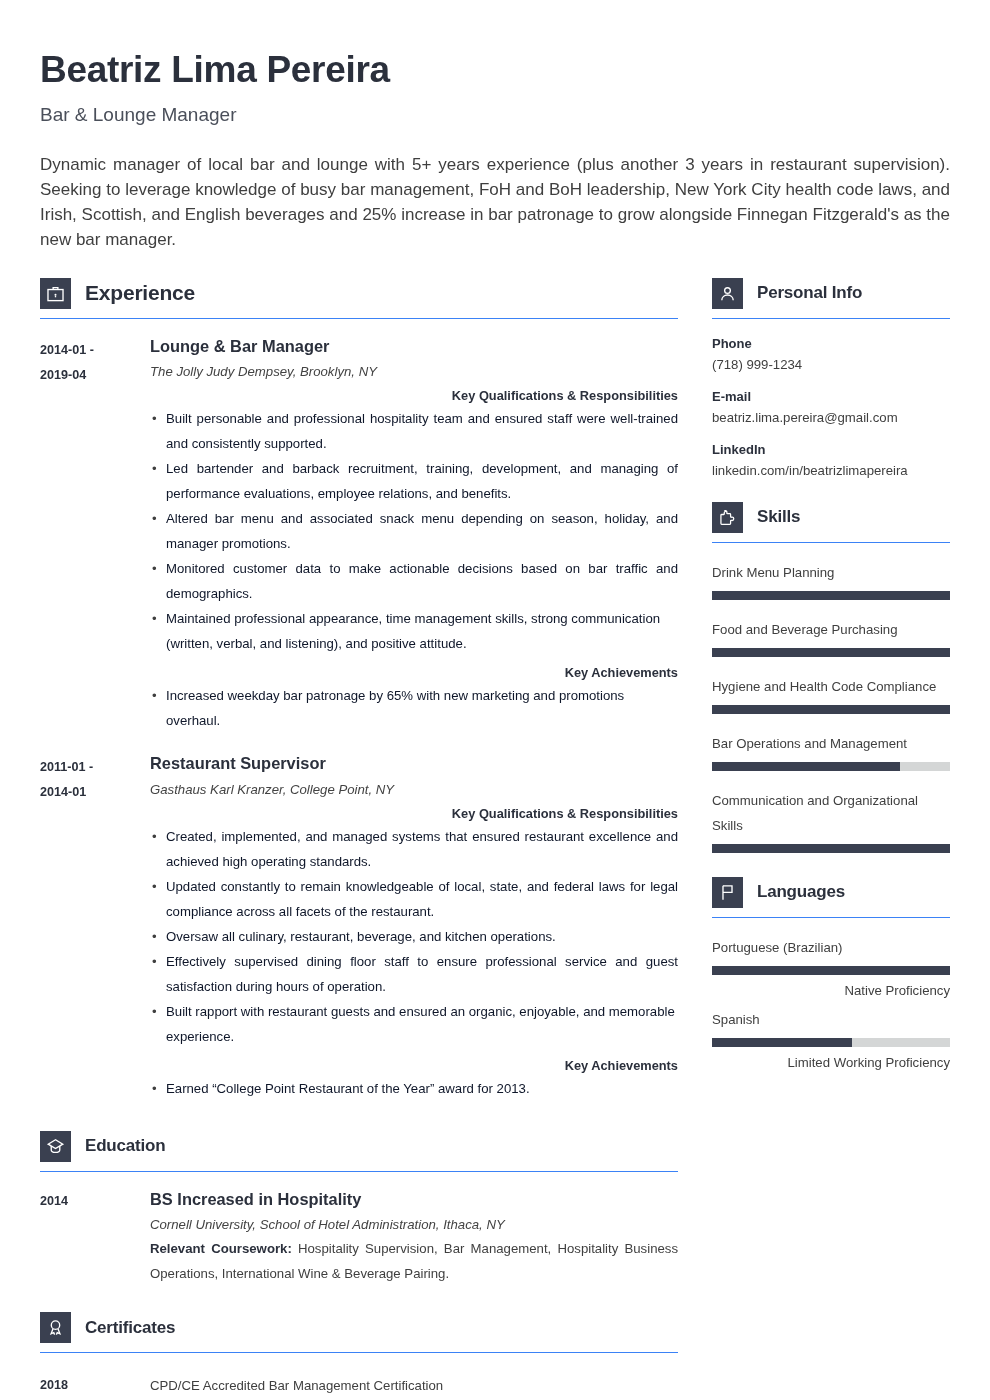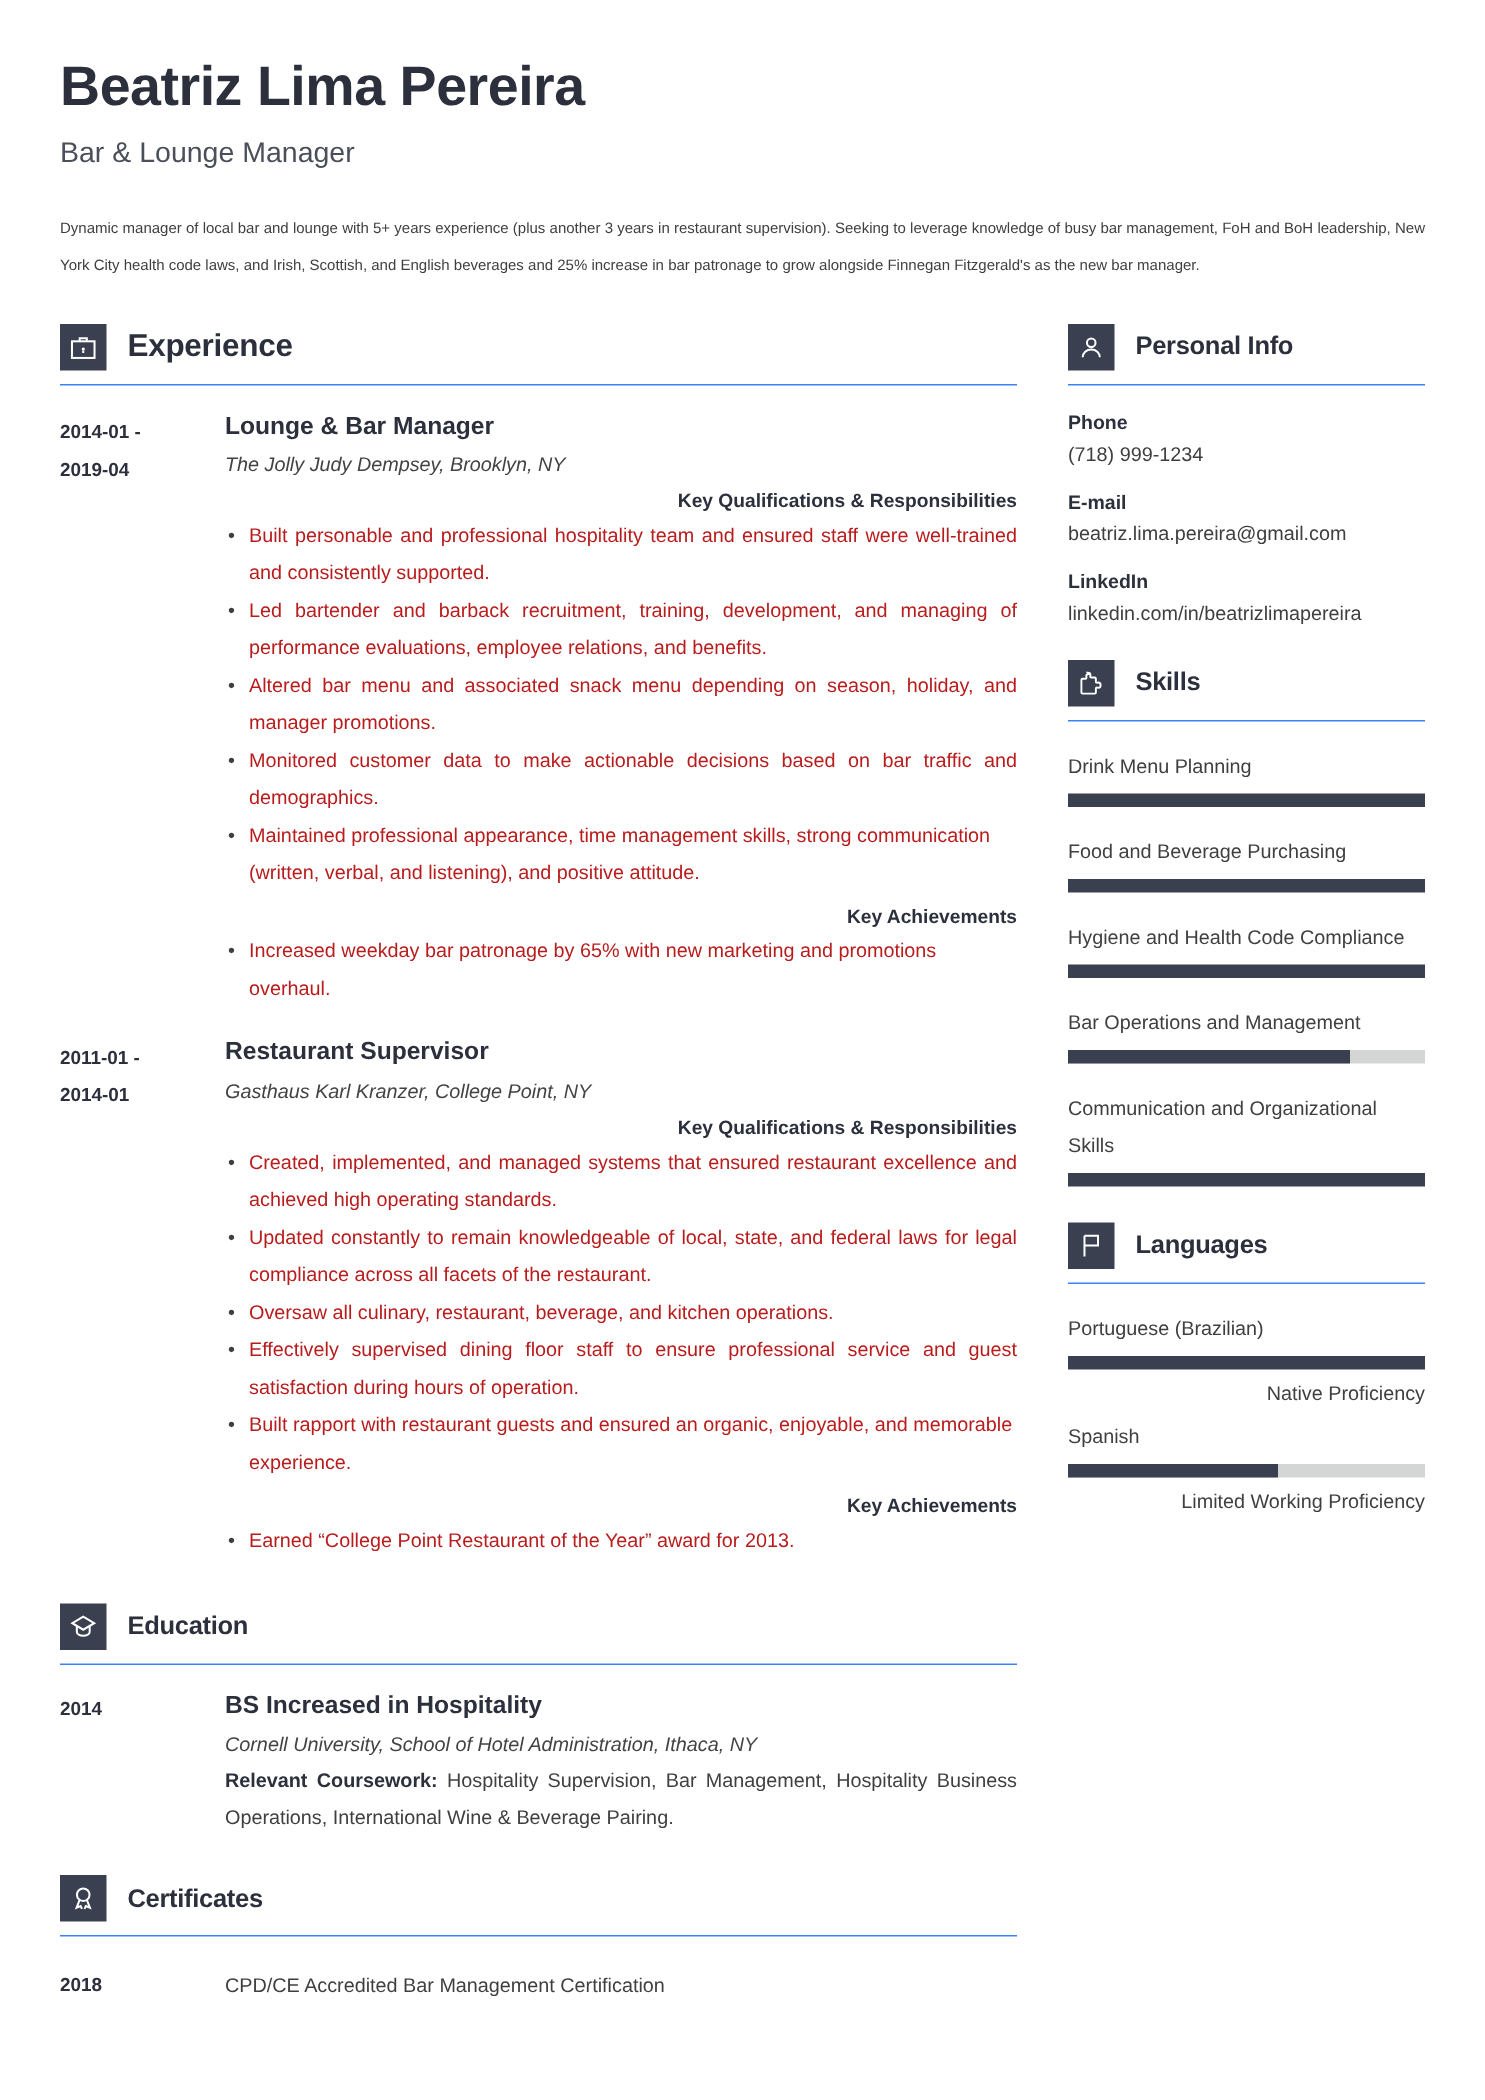--- a/index.html
+++ b/index.html
@@ -11,39 +11,40 @@
     font-family: "Liberation Sans", sans-serif;
     color: #3c3c3c;
     overflow: hidden;
   }
 
   .page {
     width: 990px;
     height: 1360px;
     padding: 38px 40px 0 40px;
     position: relative;
+    margin-top: 12px;
   }
 
   
   .name {
     font-size: 37px;
     font-weight: bold;
     color: #2b303c;
     letter-spacing: -0.3px;
     line-height: 1.1;
   }
   .job-title {
     font-size: 19px;
     color: #4a4f5a;
     margin-top: 13px;
     font-weight: normal;
   }
   .summary {
     margin-top: 26px;
-    font-size: 10px;
+    font-size: 17px;
     line-height: 25px;
     color: #3f3f3f;
     text-align: justify;
     width: 910px;
   }
 
   
   .body-cols {
     display: flex;
     margin-top: 26px;
@@ -106,21 +107,21 @@
     font-size: 12.8px;
     font-weight: bold;
     color: #2b303c;
     margin-top: 9px;
     text-align: right;
   }
   ul.bullets { list-style: none; margin-top: 3px; }
   ul.bullets li {
     font-size: 13.2px;
     line-height: 25px;
-    color: #b91c1c;
+    color: #0f172a;
     text-align: justify;
     padding-left: 16px;
     position: relative;
   }
   ul.bullets li::before {
     content: "\2022";
     position: absolute;
     left: 2px;
     top: 0;
     color: #3f3f3f;

